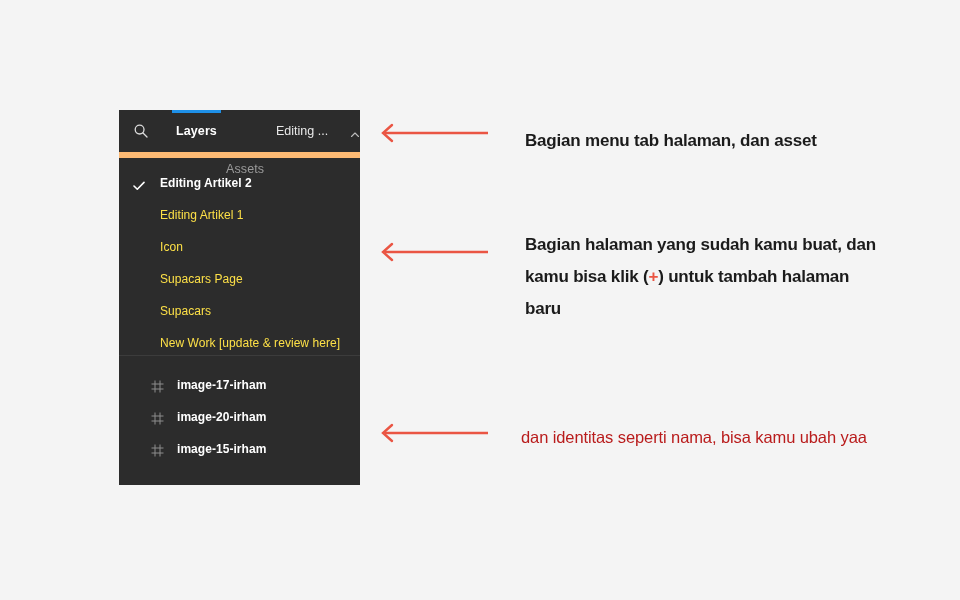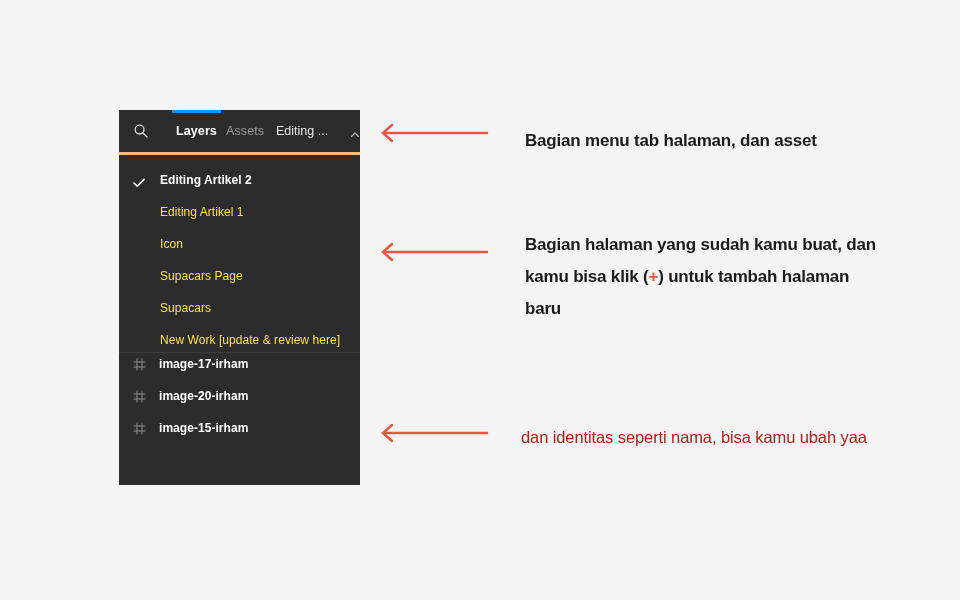--- a/index.html
+++ b/index.html
@@ -26,21 +26,21 @@
     background: #2c2c2c;
     overflow: hidden;
   }
 
   
   .tab-bar {
     position: relative;
     height: 42px;
     display: flex;
     align-items: center;
-    border-bottom: 3px solid #fdba74;
+    border-bottom: 6px solid #fdba74;
   }
   .tab-active-indicator {
     position: absolute;
     left: 53px;
     top: 0;
     width: 49px;
     height: 3px;
     background: #1e90e8;
   }
   .search-icon {
@@ -168,22 +168,23 @@
     margin: 2px 0 0 0;
   }
 
   
   .layer-list {
     padding-top: 4px;
   }
   .layer-row {
     height: 32px;
     display: flex;
-    align-items: flex-start;
+    align-items: flex-end;
     cursor: pointer;
+    margin-left: 18px;
   }
   .frame-icon {
     margin-left: 14px;
     width: 13px;
     height: 13px;
     flex: none;
   }
   .layer-label {
     margin-left: 13px;
     font-size: 12px;
@@ -241,21 +242,21 @@
     <div class="tab-active-indicator"></div>
 
     <span class="search-icon">
       <svg viewBox="0 0 16 16" width="16" height="16" aria-hidden="true">
         <circle cx="6.6" cy="6.6" r="4.4" fill="none" stroke="#dcdcdc" stroke-width="1.3"></circle>
         <line x1="10" y1="10" x2="14" y2="14" stroke="#dcdcdc" stroke-width="1.3" stroke-linecap="round"></line>
       </svg>
     </span>
 
     <span class="tab-label tab-layers">Layers</span>
-    <span class="tab-label tab-assets" style="left:107px;">Assets</span>
+    <span class="tab-label tab-assets" style="left:107px;margin-top:38px;">Assets</span>
 
     <span class="editing-group">
       <span class="editing-label">Editing ...</span>
       <span class="chevron-up-icon">
         <svg viewBox="0 0 10 10" width="10" height="10" aria-hidden="true">
           <polyline points="1.5,6.5 5,3 8.5,6.5" fill="none" stroke="#bdbdbd" stroke-width="1.1" stroke-linecap="round" stroke-linejoin="round"></polyline>
         </svg>
       </span>
     </span>
   </div>

